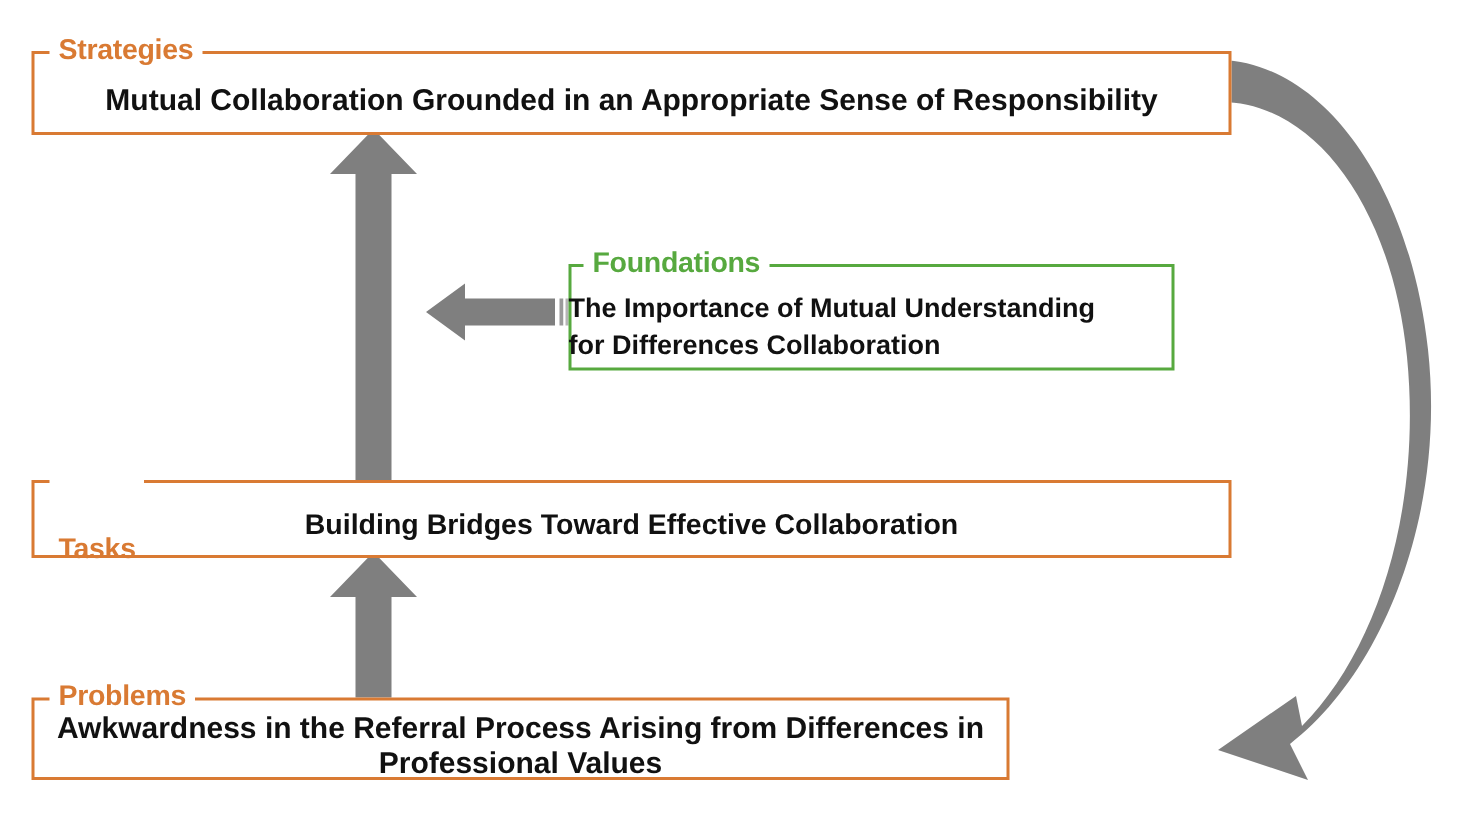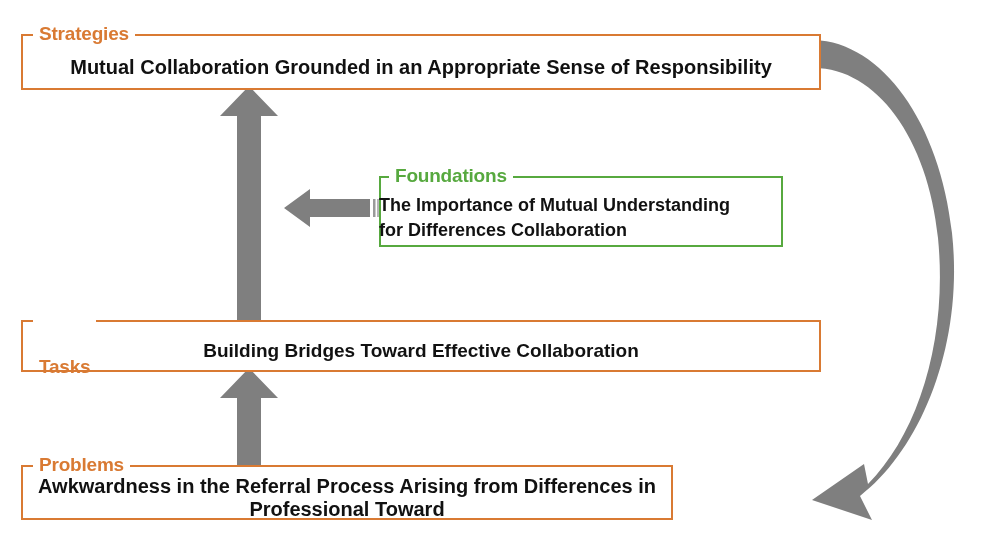--- a/index.html
+++ b/index.html
@@ -187,16 +187,16 @@
     <div class="frame"></div>
     <div class="notch" style="left: 12px; width: 63px;"></div>
     <div class="caption">Tasks</div>
     <div class="body">Building Bridges Toward Effective Collaboration</div>
   </div>
 
   <div class="boxgroup" id="box-problems">
     <div class="frame"></div>
     <div class="notch" style="left: 12px; width: 97px;"></div>
     <div class="caption">Problems</div>
-    <div class="body">Awkwardness in the Referral Process Arising from Differences in Professional Toward</div>
+    <div class="body">Awkwardness in the Referral Process Arising from Differences in Professional Values</div>
   </div>
 
 </div>
 
 </body></html>

